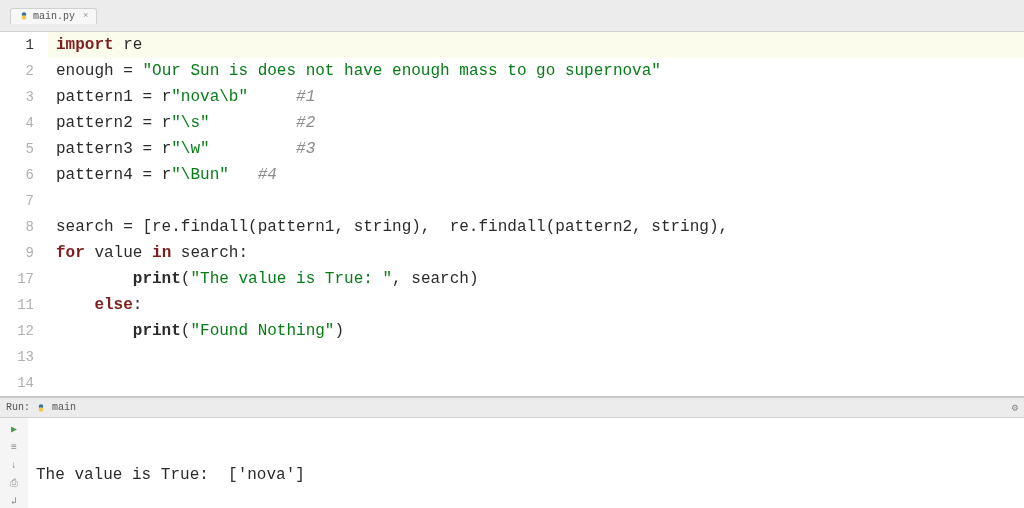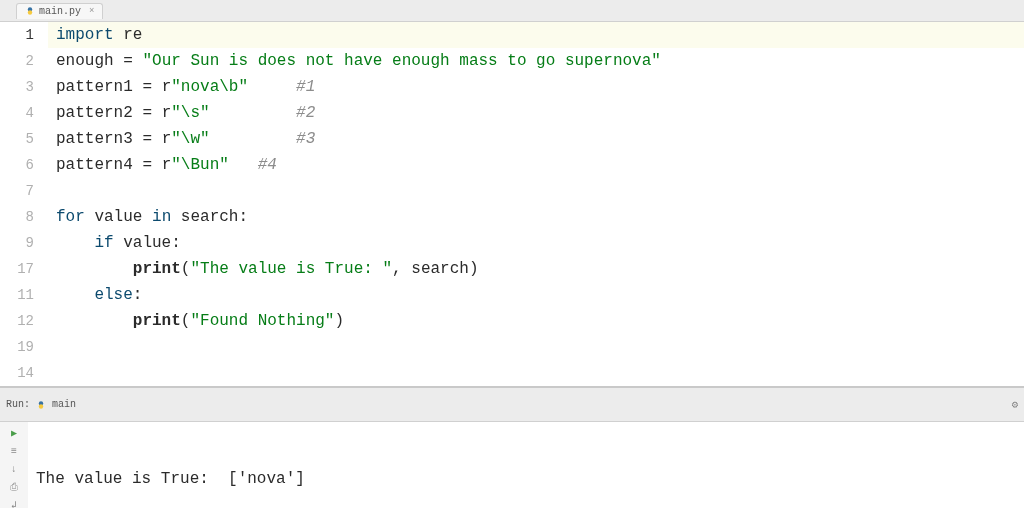--- a/index.html
+++ b/index.html
@@ -4,26 +4,26 @@
 <style>
   * { margin: 0; padding: 0; box-sizing: border-box; }
   body {
     font-family: 'Menlo', 'Consolas', 'Courier New', monospace;
     font-size: 15px;
     background: #ffffff;
     width: 1024px;
     overflow: hidden;
   }
   .tab-bar {
-    height: 22px;
+    height: 32px;
     background: #ececec;
     border-bottom: 1px solid #d0d0d0;
     display: flex;
     align-items: center;
-    padding-left: 16px;
+    padding-left: 10px;
     font-size: 10px;
     color: #555;
   }
   .tab {
     display: flex;
     align-items: center;
     padding: 2px 8px;
     background: #f7f7f7;
     border: 1px solid #d0d0d0;
     border-bottom: none;
@@ -60,31 +60,31 @@
     color: #2b2b2b;
     font-size: 16px;
   }
   .line {
     height: 26px;
     line-height: 26px;
     white-space: pre;
     padding-left: 8px;
   }
   .line.current { background: #fcfced; }
-  .kw { color: #0c4a6e; }
+  .kw { color: #7f1d1d; font-weight: bold; }
   .mod { color: #2b2b2b; }
   .str { color: #067d17; }
   .cmt { color: #8c8c8c; font-style: italic; }
   .fn { color: #2b2b2b; font-weight: bold; }
   .run-panel {
     border-top: 2px solid #c9c9c9;
     background: #fff;
   }
   .run-header {
-    height: 34px;
+    height: 20px;
     background: #ececec;
     border-bottom: 1px solid #d0d0d0;
     display: flex;
     align-items: center;
     font-size: 10px;
     color: #555;
     padding-left: 6px;
     justify-content: space-between;
   }
   .run-header-left { display: flex; align-items: center; gap: 6px; }
@@ -146,33 +146,33 @@
     <div>3</div>
     <div>4</div>
     <div>5</div>
     <div>6</div>
     <div>7</div>
     <div>8</div>
     <div>9</div>
     <div>17</div>
     <div>11</div>
     <div>12</div>
-    <div>19</div>
+    <div>13</div>
     <div>14</div>
   </div>
   <div class="code">
     <div class="line current"><span class="kw">import</span><span class="mod"> re</span></div>
     <div class="line"><span>enough = </span><span class="str">"Our Sun is does not have enough mass to go supernova"</span></div>
     <div class="line"><span>pattern1 = </span><span>r</span><span class="str">"nova\b"</span><span>     </span><span class="cmt">#1</span></div>
     <div class="line"><span>pattern2 = </span><span>r</span><span class="str">"\s"</span><span>         </span><span class="cmt">#2</span></div>
     <div class="line"><span>pattern3 = </span><span>r</span><span class="str">"\w"</span><span>         </span><span class="cmt">#3</span></div>
     <div class="line"><span>pattern4 = </span><span>r</span><span class="str">"\Bun"</span><span>   </span><span class="cmt">#4</span></div>
     <div class="line"><span></span></div>
+    <div class="line"><span>search = [re.findall(pattern1, string),  re.findall(pattern2, string),</span></div>
     <div class="line"><span class="kw">for</span><span> value </span><span class="kw">in</span><span> search:</span></div>
-    <div class="line"><span>    </span><span class="kw">if</span><span> value:</span></div>
     <div class="line"><span>        </span><span class="fn">print</span><span>(</span><span class="str">"The value is True: "</span><span>, search)</span></div>
     <div class="line"><span>    </span><span class="kw">else</span><span>:</span></div>
     <div class="line"><span>        </span><span class="fn">print</span><span>(</span><span class="str">"Found Nothing"</span><span>)</span></div>
   </div>
 </div>
 
 <div class="run-panel">
   <div class="run-header">
     <div class="run-header-left">
       <span>Run:</span>

